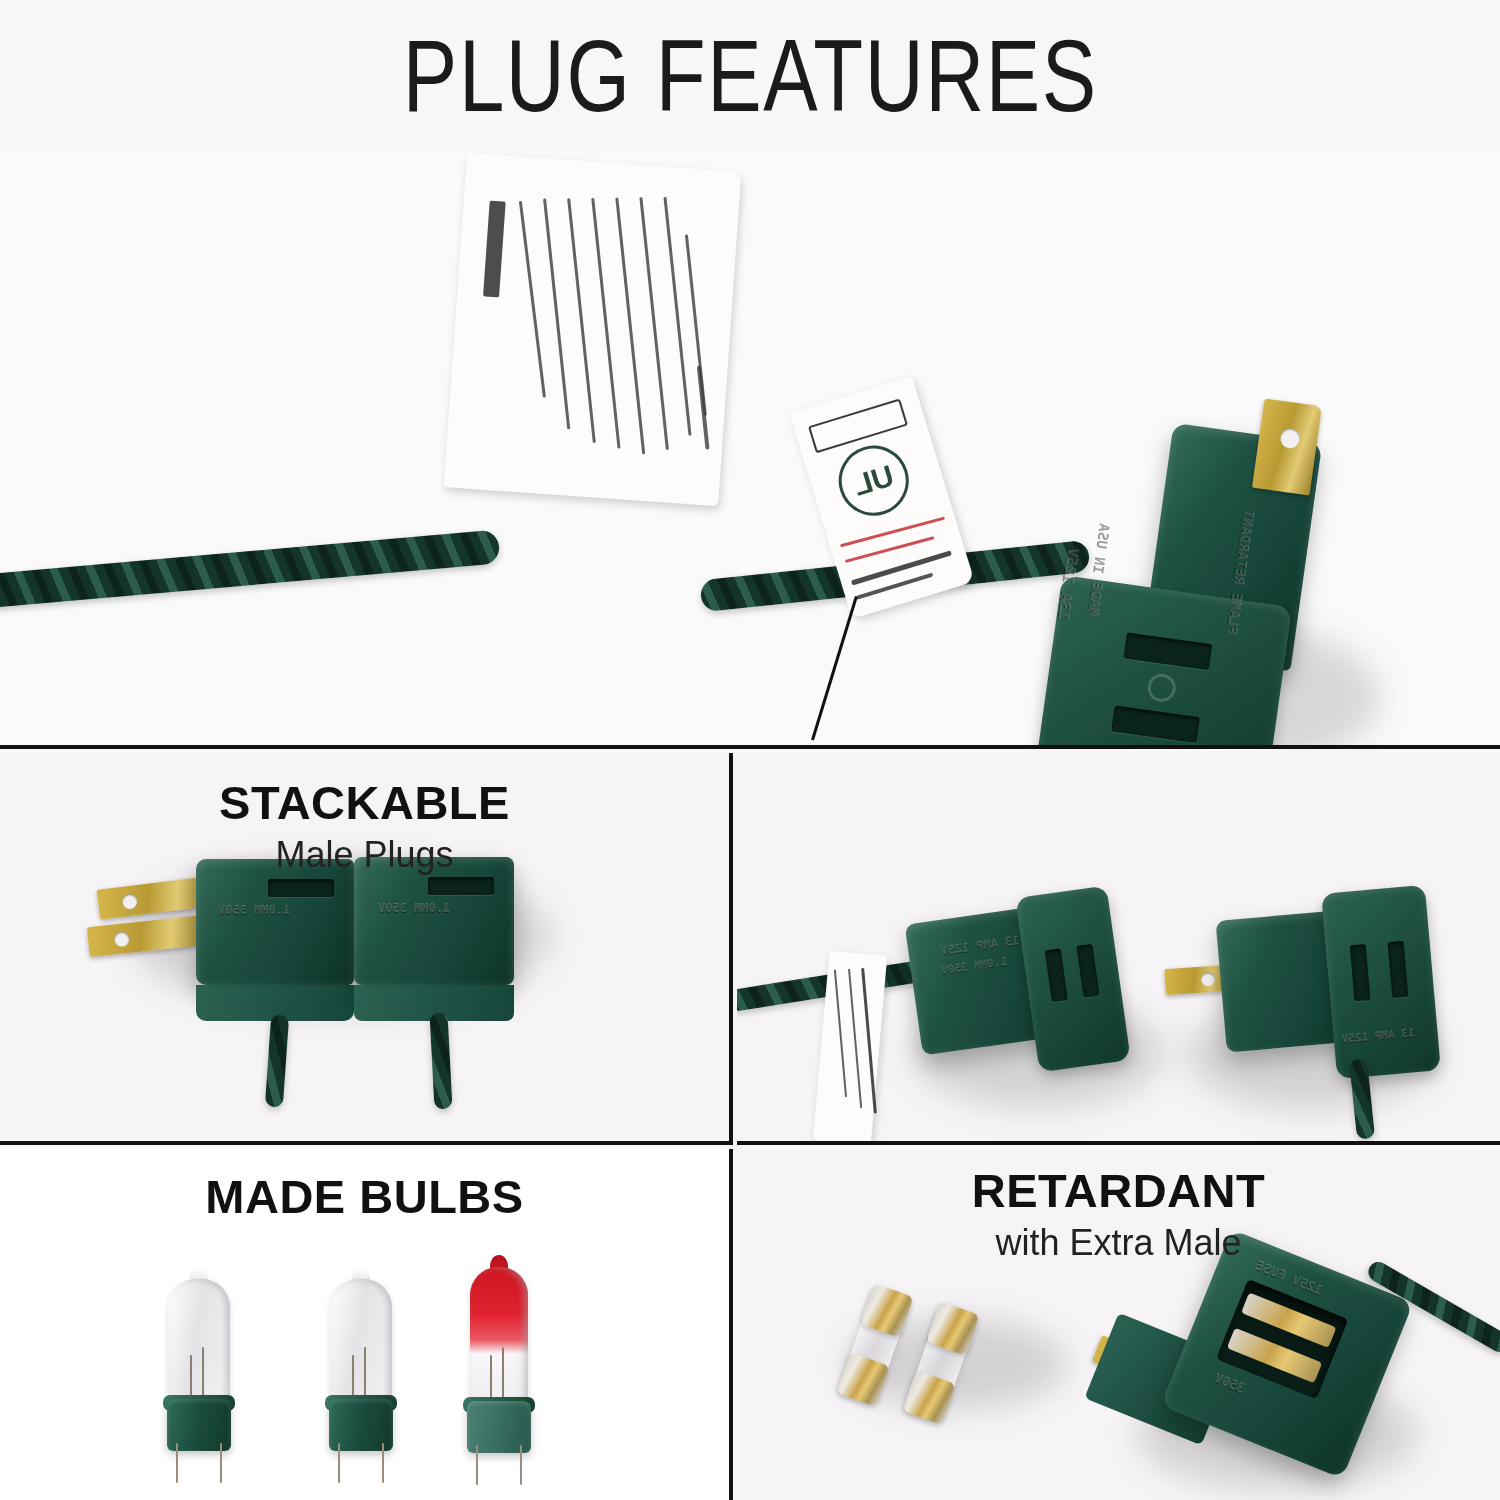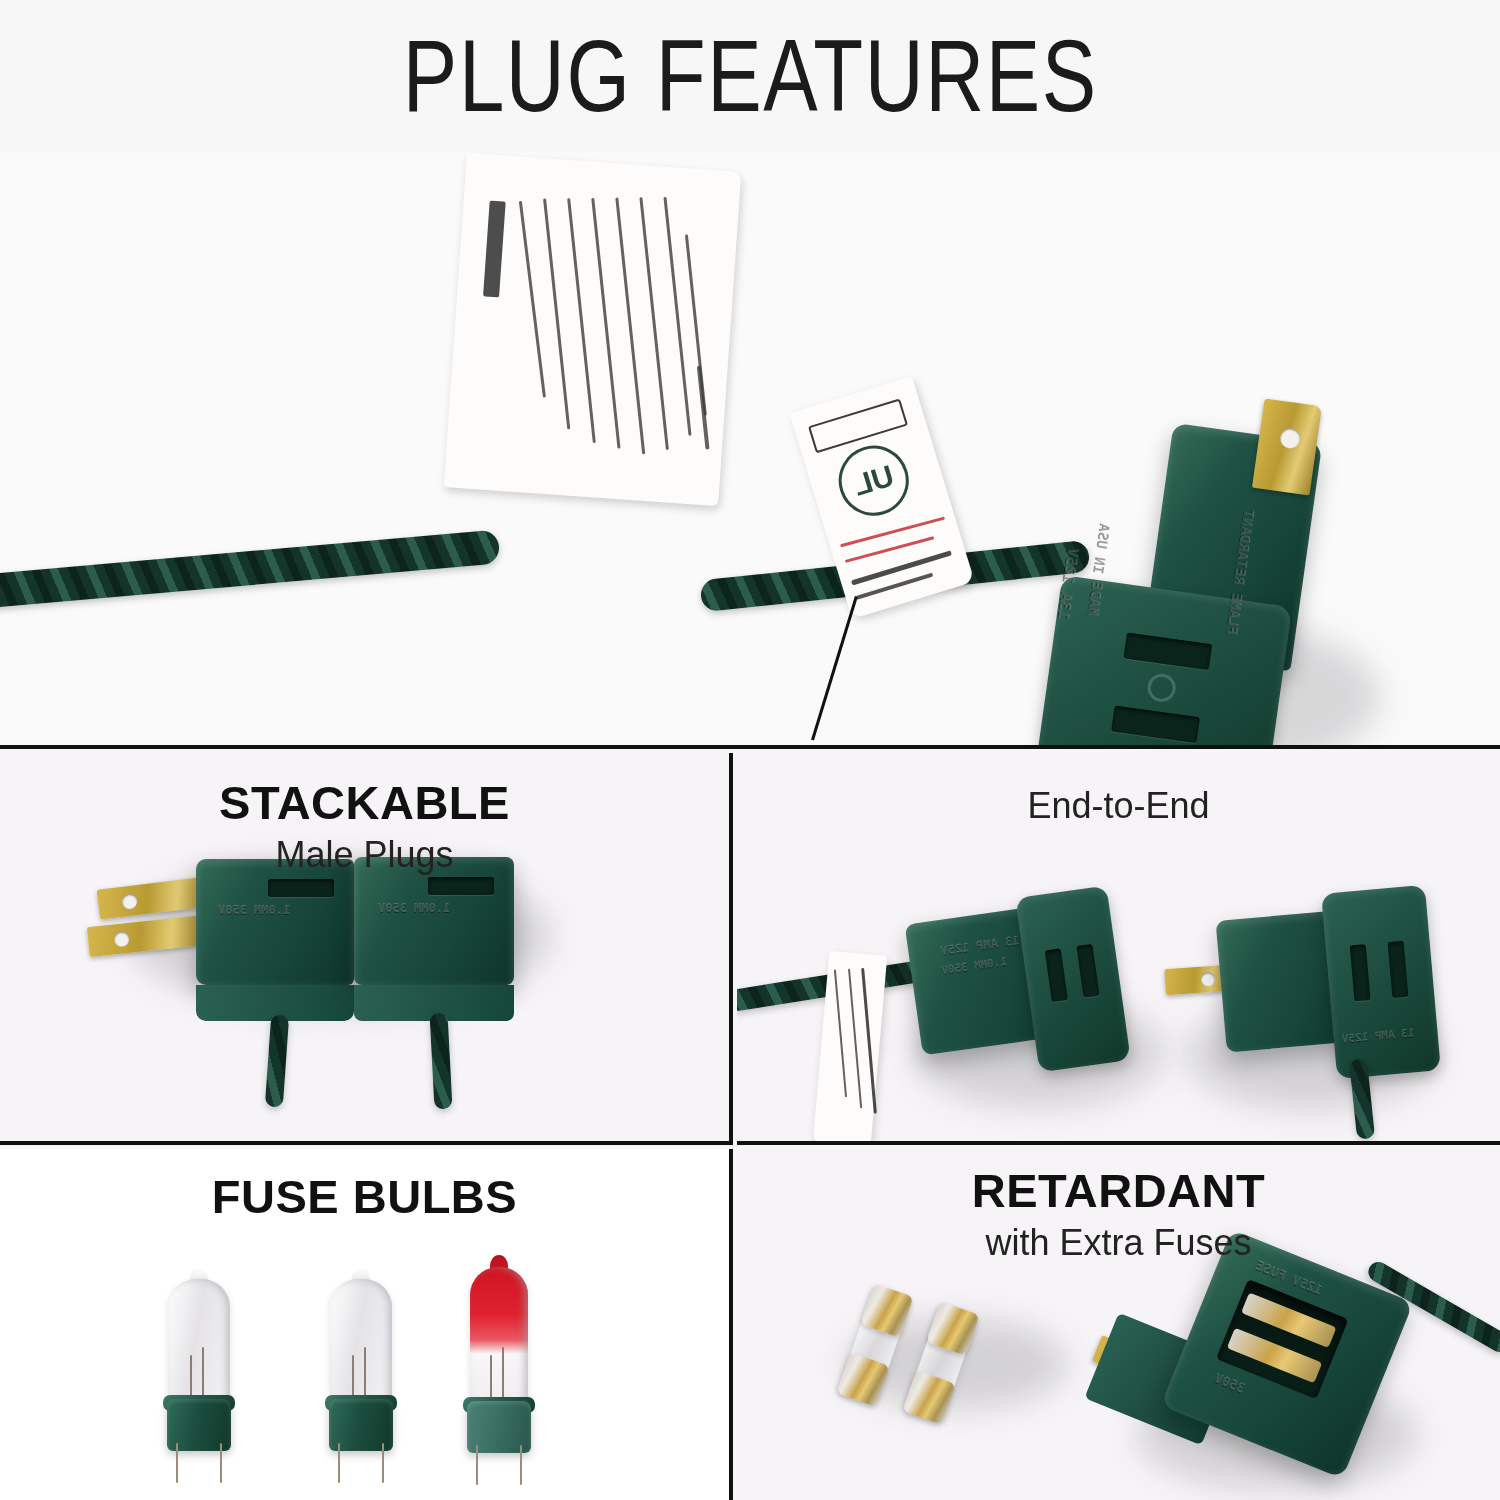--- a/index.html
+++ b/index.html
@@ -266,21 +266,20 @@
     </div>
     <div style="position:absolute; left:354px; top:232px; width:160px; height:36px;
                 background:linear-gradient(100deg,#2b6152,#16463a);border-radius:0 0 8px 8px;"></div>
 
     <div class="cord" style="left:268px; top:262px; width:18px; height:92px; border-radius:40px; transform:rotate(4deg);"></div>
     <div class="cord" style="left:432px; top:260px; width:18px; height:96px; border-radius:40px; transform:rotate(-3deg);"></div>
   </div>
 
   <div class="cell tr">
     <div class="cap q" style="top:26px;">
-      <div class="sub">End-to-End</div>
     </div>
 
     <div class="cord" style="left:-10px; top:214px; width:300px; height:22px; transform:rotate(-9deg);"></div>
 
     <div class="tag" style="left:84px; top:200px; width:58px; height:192px; transform:rotate(5deg); border-radius:4px 4px 8px 8px;">
       <div class="tl-line" style="left:8px; top:18px; width:128px; transform:rotate(80deg); transform-origin:left top; height:2px;"></div>
       <div class="tl-line" style="left:22px;top:16px; width:140px; transform:rotate(80deg); transform-origin:left top; height:2px;"></div>
       <div class="tl-line" style="left:36px;top:14px; width:146px; transform:rotate(80deg); transform-origin:left top; height:3px; background:#1d1d1d;"></div>
     </div>
 
@@ -304,21 +303,21 @@
     <div class="plug-face" style="left:592px; top:136px; width:104px; height:186px; transform:rotate(-5deg); border-radius:14px;">
       <div class="slot" style="left:24px; top:54px; width:16px; height:56px;"></div>
       <div class="slot" style="left:62px; top:54px; width:16px; height:56px;"></div>
       <div class="emboss" style="left:8px; top:140px; font-size:11px; transform:scaleX(-1);">13 AMP 125V</div>
     </div>
     <div class="cord" style="left:616px; top:306px; width:18px; height:80px; border-radius:40px; transform:rotate(-6deg);"></div>
   </div>
 
   <div class="cell bl">
     <div class="cap q" style="top:24px;">
-      <div class="hd">FUSE BULBS</div>
+      <div class="hd">MADE BULBS</div>
       <div class="sub"></div>
     </div>
 
     <div class="bulb" style="left:168px; top:130px; width:62px; height:210px;">
       <div class="tipnub"></div>
       <div class="glass"></div>
       <div class="filament" style="left:22px; top:76px; height:50px;"></div>
       <div class="filament" style="left:34px; top:68px; height:58px;"></div>
       <div class="collar"></div>
       <div class="base"></div>
@@ -345,21 +344,21 @@
       <div class="collar" style="top:130px;"></div>
       <div class="base teal" style="top:134px;"></div>
       <div class="lead" style="left:6px;  top:178px;"></div>
       <div class="lead" style="left:50px; top:178px;"></div>
     </div>
   </div>
 
   <div class="cell br">
     <div class="cap q" style="top:18px;">
       <div class="hd">RETARDANT</div>
-      <div class="sub">with Extra Fuses</div>
+      <div class="sub">with Extra Male</div>
     </div>
 
     <div class="shadowblob" style="left:110px; top:170px; width:220px; height:90px;"></div>
 
     <div class="fuse" style="left:118px; top:140px; width:40px; height:112px; transform:rotate(19deg);">
       <div class="tube"></div>
       <div class="cap top"></div>
       <div class="cap bot"></div>
     </div>
     <div class="fuse" style="left:184px; top:158px; width:40px; height:112px; transform:rotate(19deg);">

